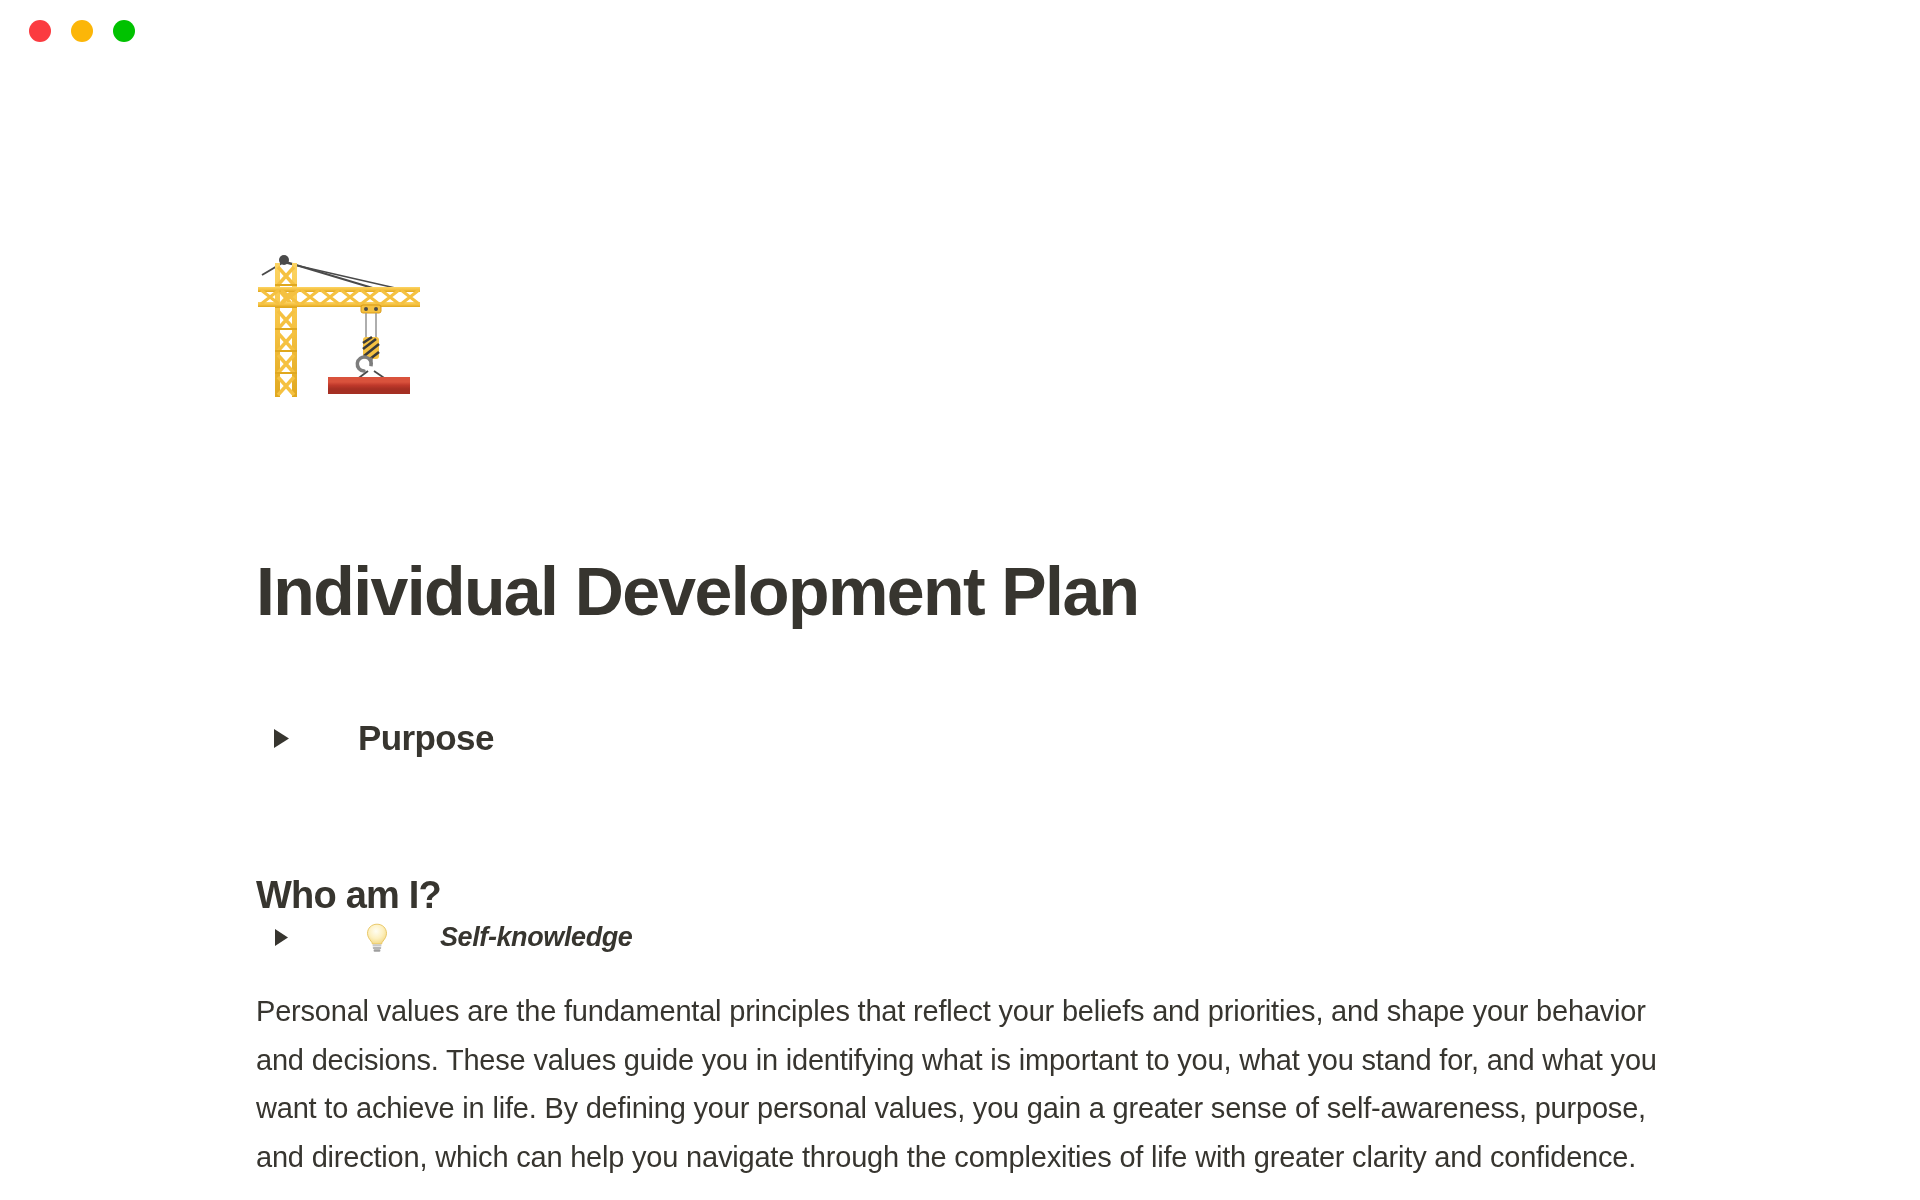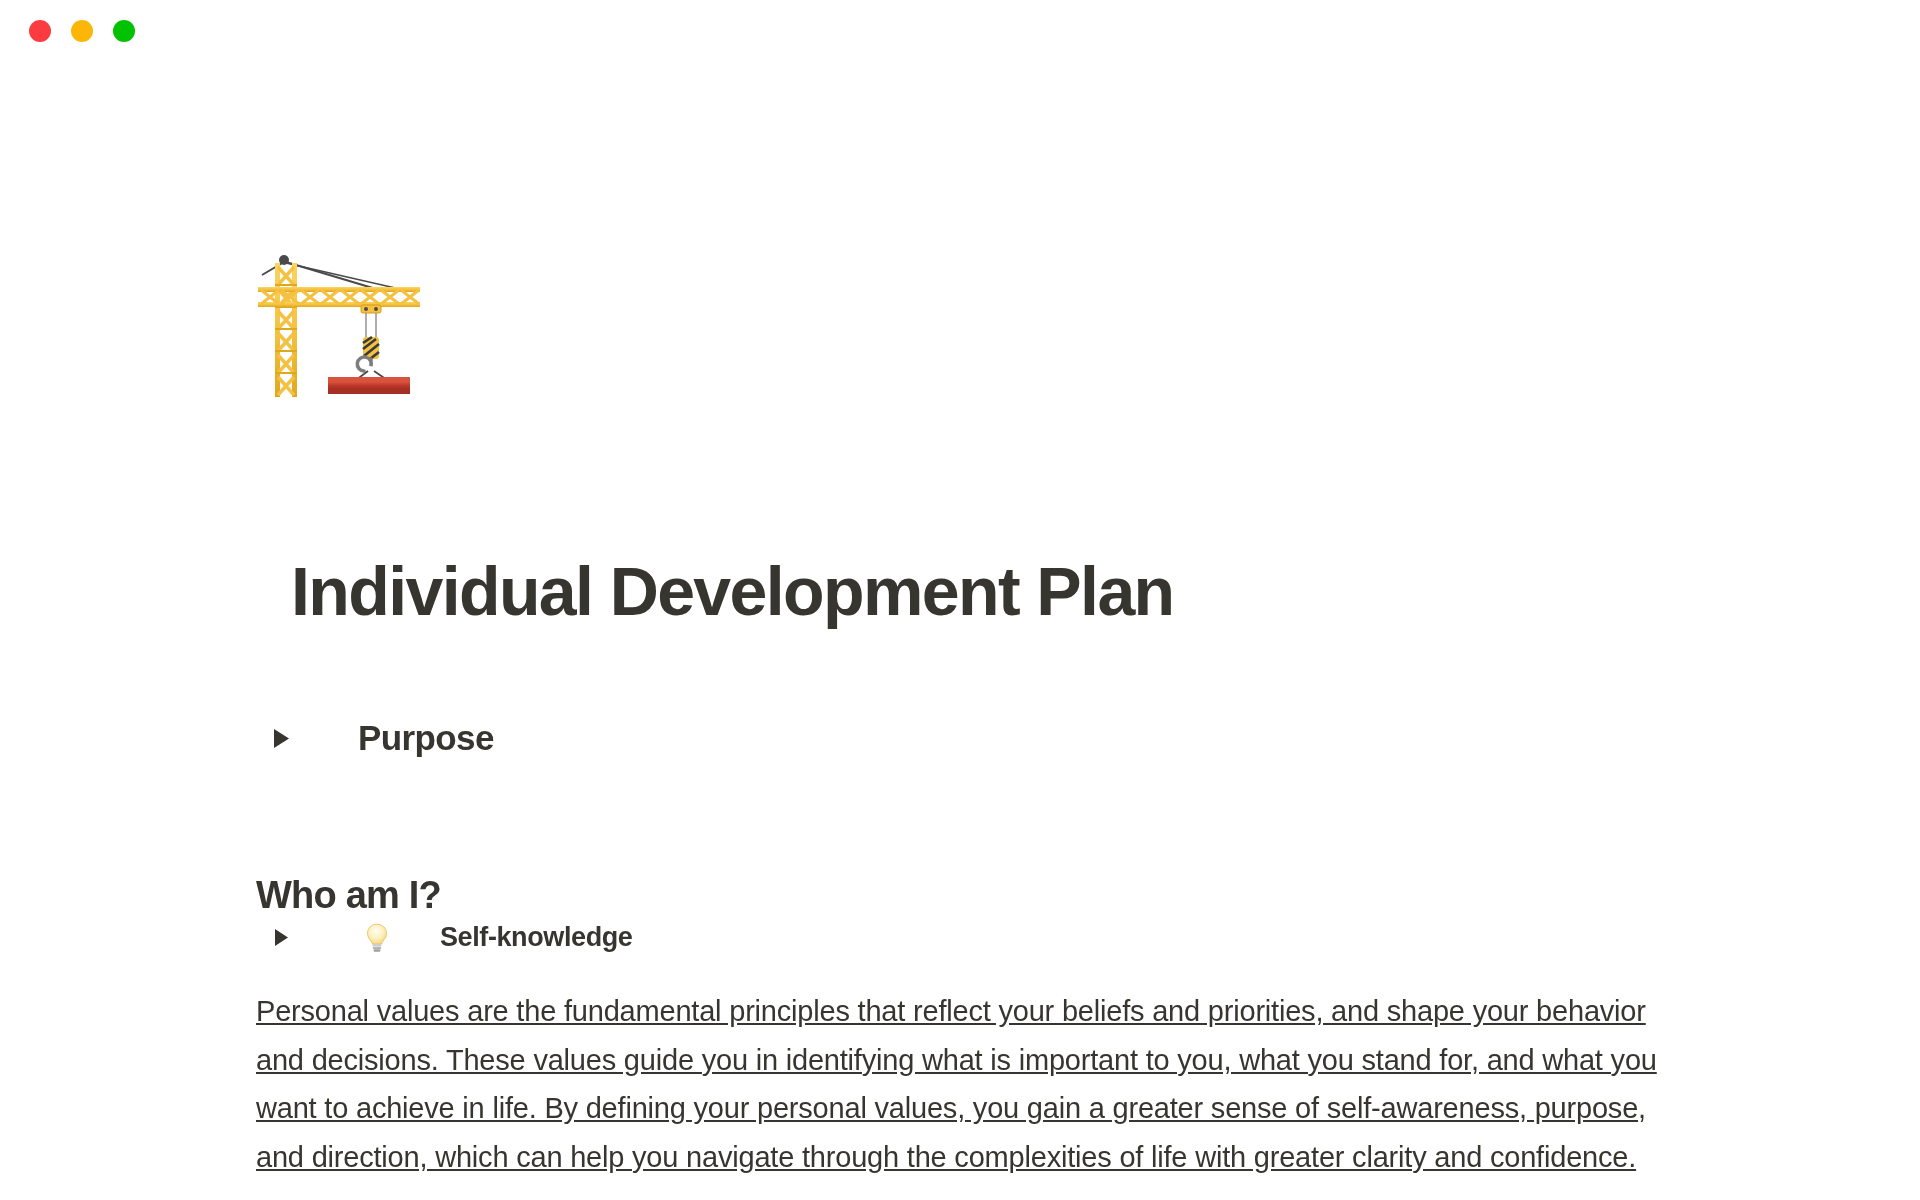--- a/index.html
+++ b/index.html
@@ -72,21 +72,20 @@
   .page-title {
     position: absolute;
     left: 0;
     top: 492px;
     font-size: 68px;
     line-height: 1.1;
     font-weight: bold;
     letter-spacing: -1.6px;
     color: #37352f;
     white-space: nowrap;
-    margin-left: 35px;
   }
 
   
   .toggle-block {
     position: absolute;
     display: flex;
     align-items: center;
     left: 0;
     gap: 40px;
   }
@@ -125,20 +124,21 @@
     color: #37352f;
     letter-spacing: -0.8px;
     white-space: nowrap;
     margin-top: 34px;
   }
 
   
   .toggle-selfknowledge {
     top: 860px;
     left: 12px;
+    font-style: italic;
   }
   .toggle-selfknowledge .toggle-emoji {
     margin-left: 26px;
     font-size: 27px;
     line-height: 1;
     width: 34px;
     display: inline-flex;
     align-items: center;
     justify-content: center;
   }
@@ -154,21 +154,20 @@
   
   .body-paragraph {
     position: absolute;
     left: 0;
     top: 925px;
     width: 1440px;
     font-size: 29px;
     line-height: 48.5px;
     color: #37352f;
     letter-spacing: -0.2px;
-    text-decoration: underline;
   }
 </style>
 </head>
 <body>
 
 <div class="window-chrome">
   <div class="traffic-lights">
     <span class="light light-close"></span>
     <span class="light light-min"></span>
     <span class="light light-max"></span>

